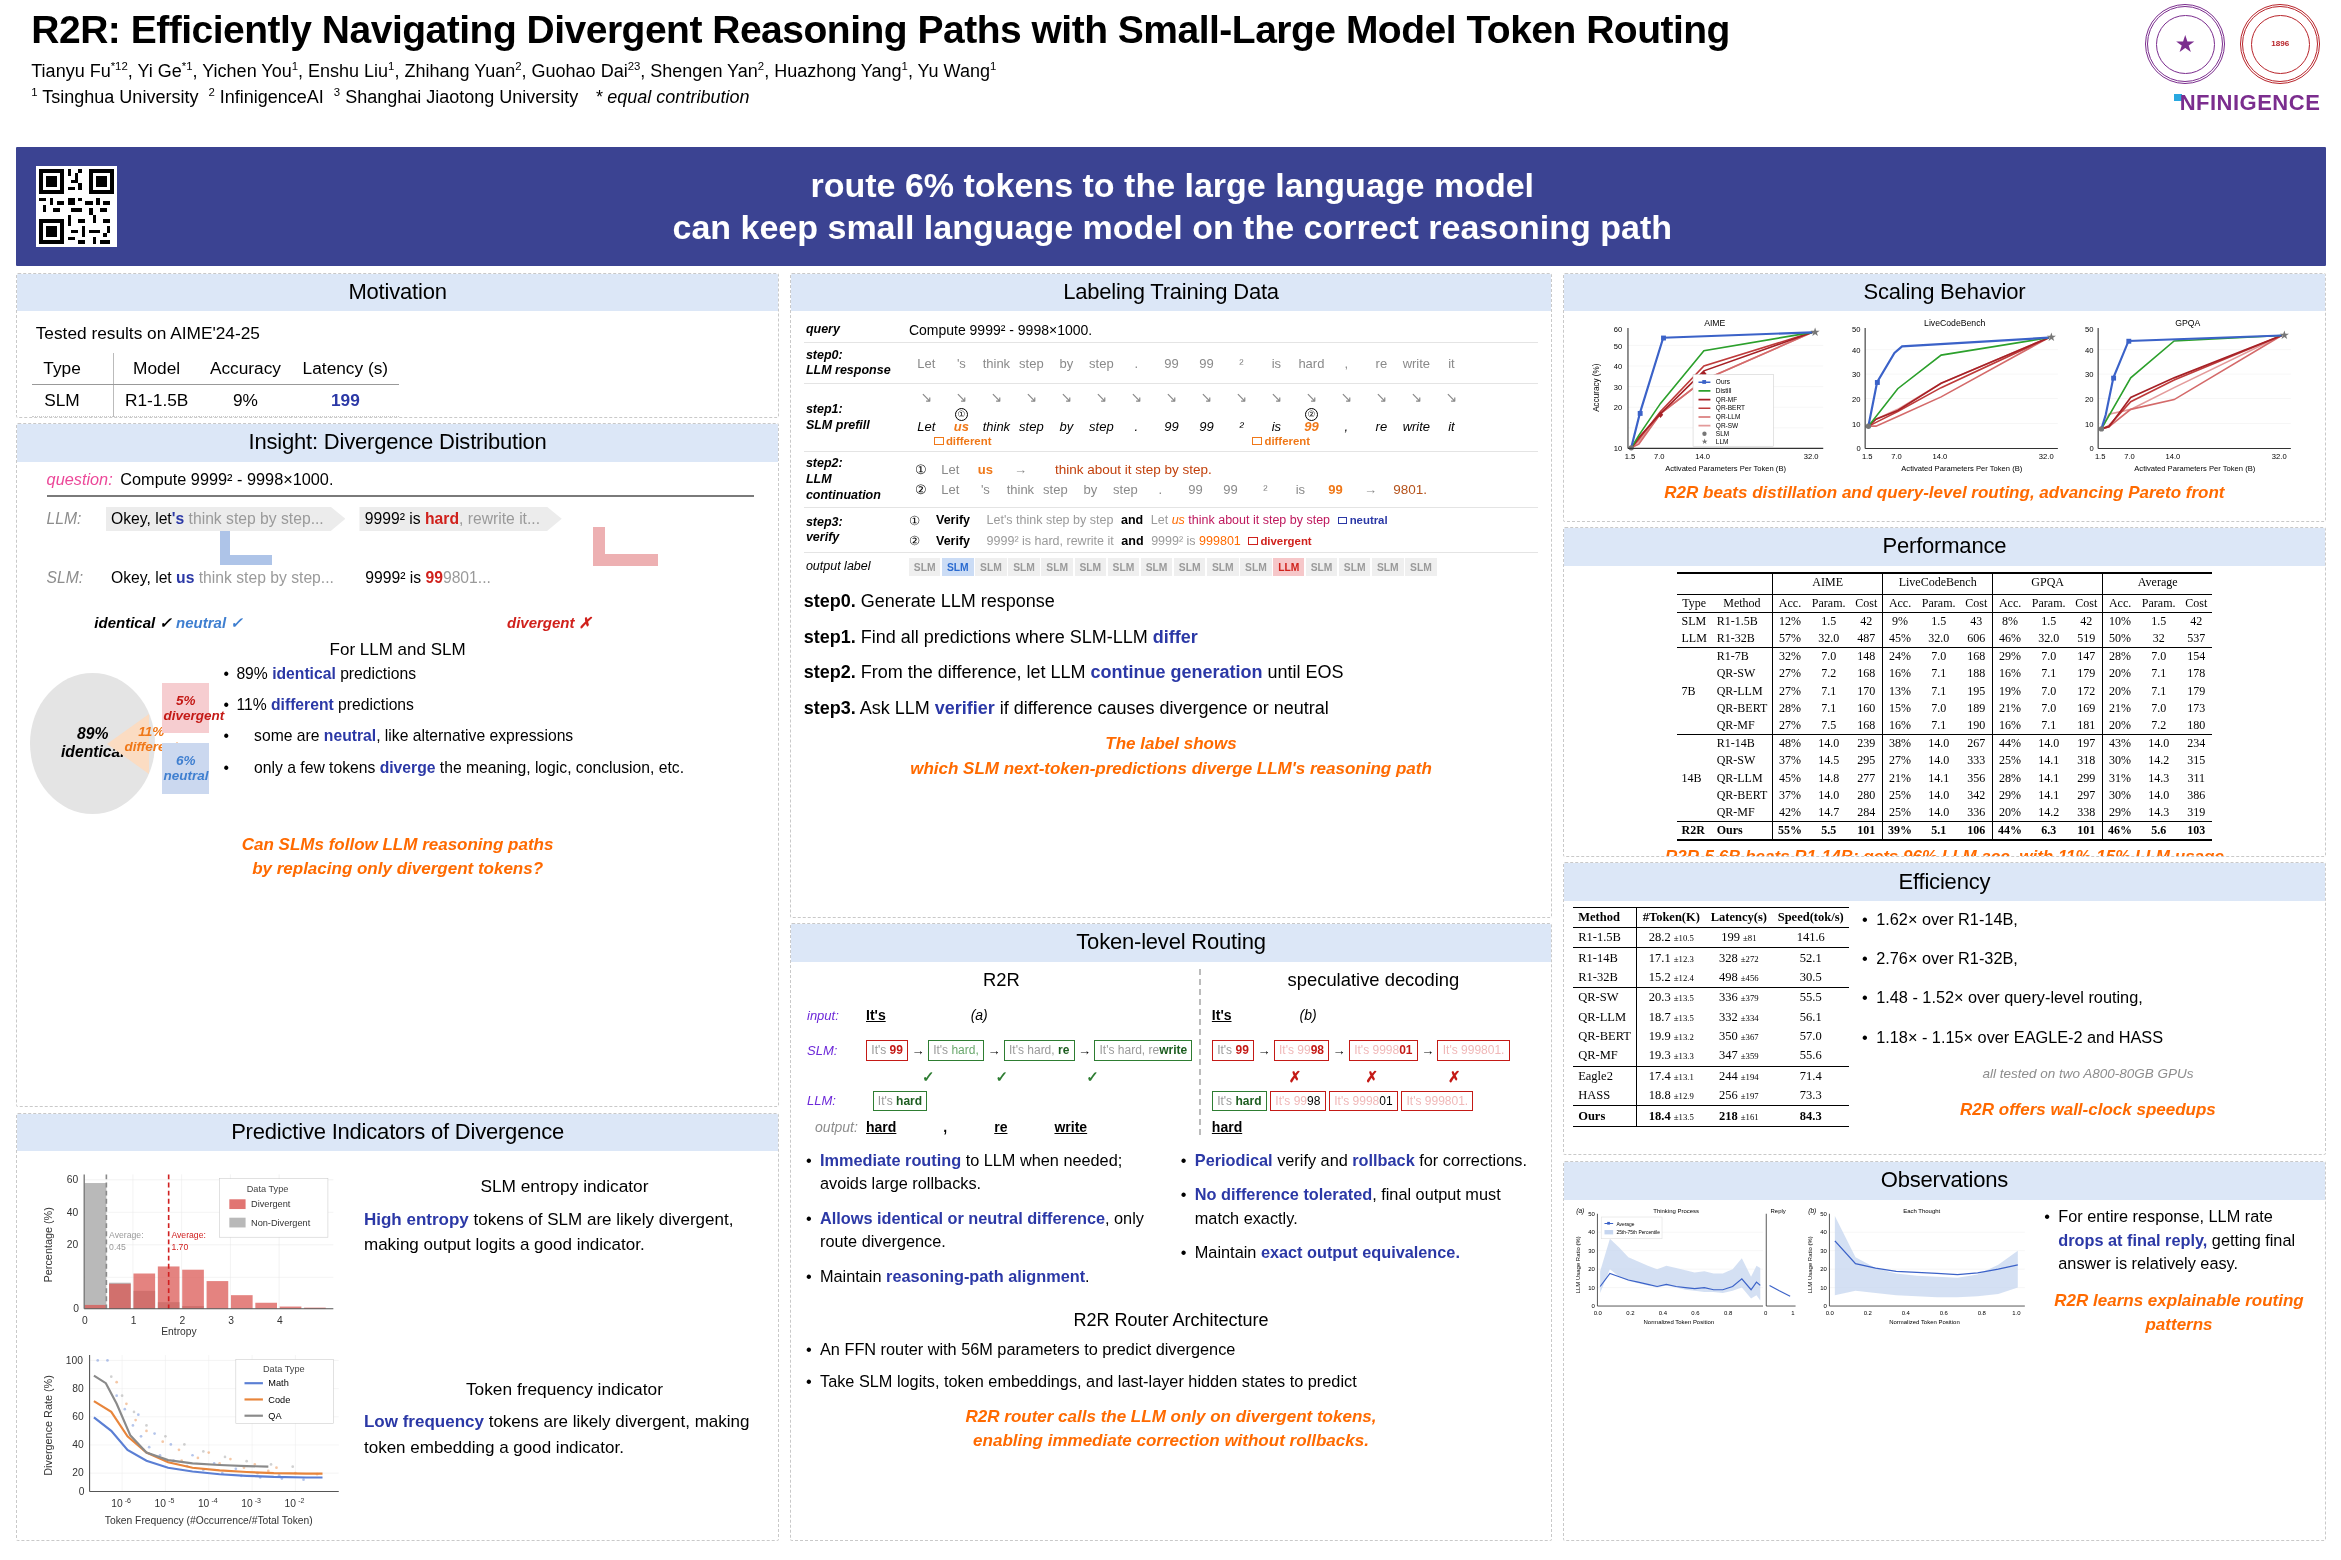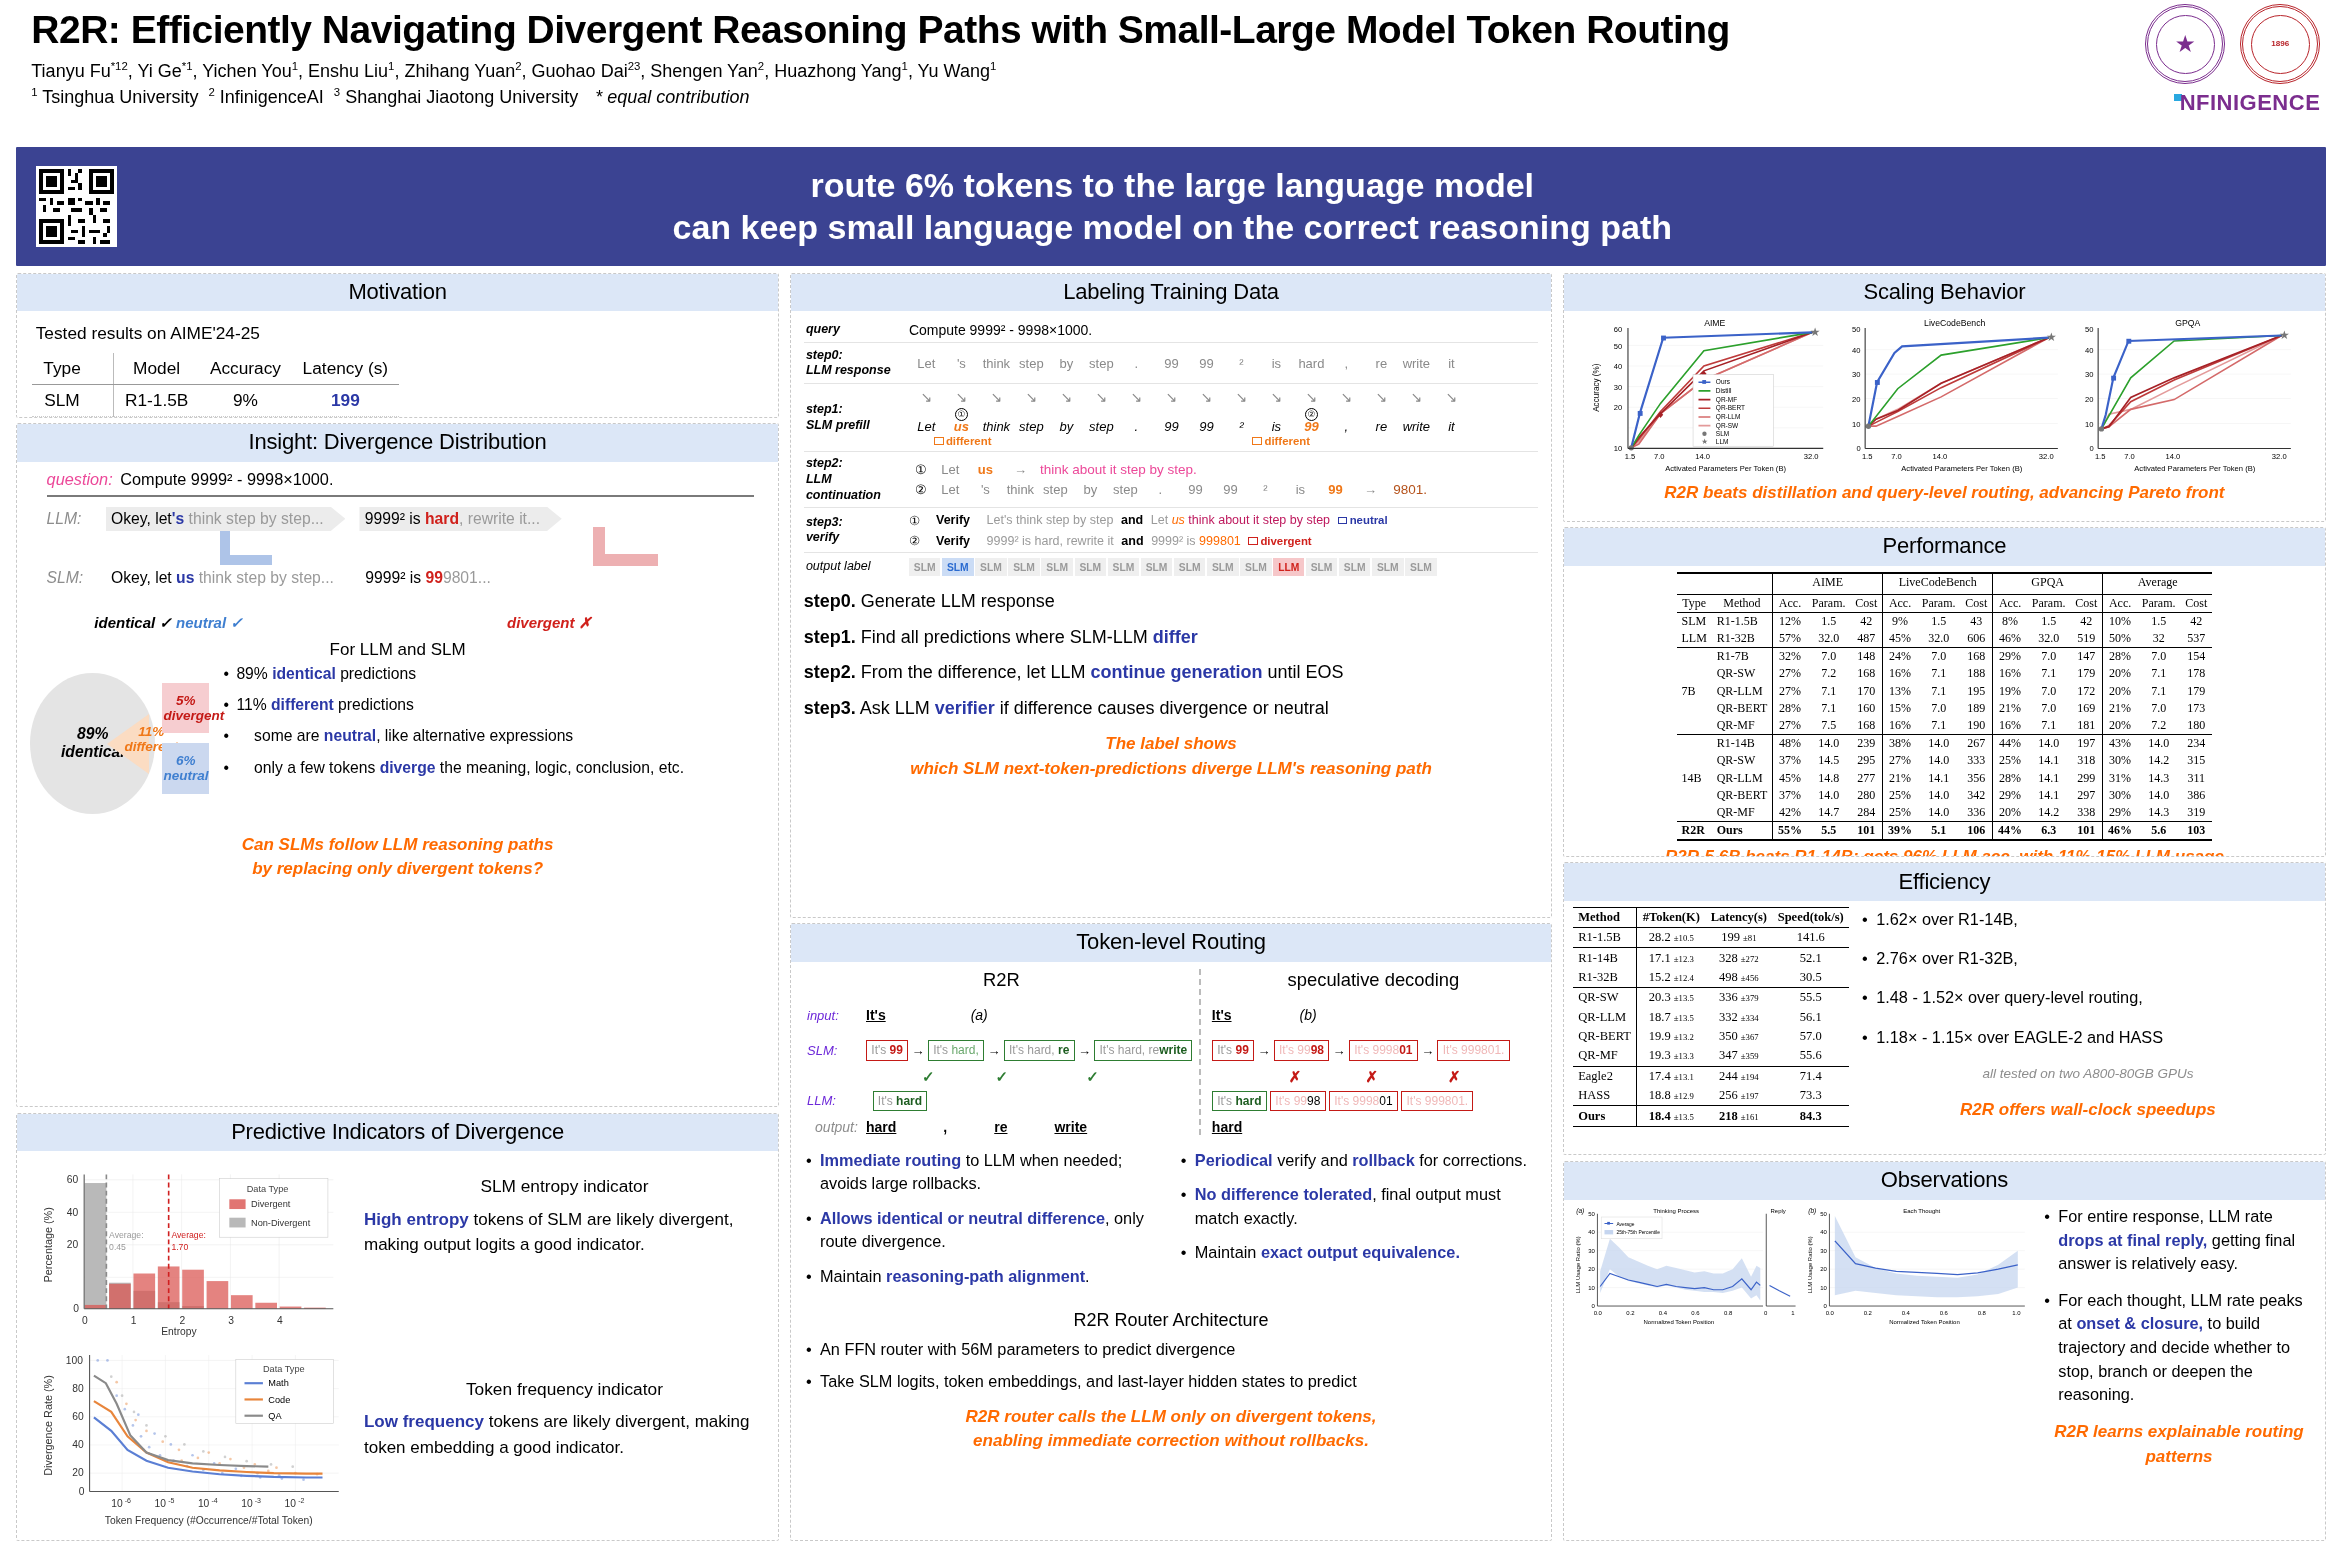--- a/index.html
+++ b/index.html
@@ -724,21 +724,21 @@
               </td>
             </tr>
             <tr>
               <td class="k"><span>step2:</span><br><span>LLM continuation</span></td>
               <td>
                 <div class="tokrow" style="align-items:center">
                   <span class="tok" style="min-width:24px">①</span>
                   <span class="tok g">Let</span>
                   <span class="tok o">us</span>
                   <span class="tok g">→</span>
-                  <span style="color:#ec4899;font-size:13.5px;margin-left:2px">think about it step by step.</span>
+                  <span style="color:#c2410c;font-size:13.5px;margin-left:17px">think about it step by step.</span>
                 </div>
                 <div class="tokrow" style="align-items:center;margin-top:5.4px">
                   <span class="tok" style="min-width:24px">②</span>
                   <span class="tok g">Let</span>
                       <span class="tok g">'s</span>
                       <span class="tok g">think</span>
                       <span class="tok g">step</span>
                       <span class="tok g">by</span>
                       <span class="tok g">step</span>
                       <span class="tok g">.</span>
@@ -1472,21 +1472,20 @@
                     <text x="382" y="202">1.0</text>
                 </g>
                 <text x="220" y="220" font-size="11" text-anchor="middle" font-family="Liberation Sans, sans-serif">Normalized Token Position</text>
                 <text x="12" y="110" font-size="11" text-anchor="middle" transform="rotate(-90 12 110)" font-family="Liberation Sans, sans-serif">LLM Usage Ratio (%)</text>
               </svg>
             </div>
 
             <div class="obs-txt">
               <ul>
                 <li><span>For entire response, LLM rate </span><span class="blue">drops at final reply,</span><span> getting final answer is relatively easy.</span></li>
-                <li><span>For each thought, LLM rate peaks at </span><span class="blue">onset &amp; closure,</span><span> to build trajectory and decide whether to stop, branch or deepen the reasoning.</span></li>
               </ul>
               <div class="caption-o orange-i" style="margin-top:9.8px">R2R learns explainable routing patterns</div>
             </div>
           </div>
         </div>
       </div>
     </div>
   </div>
 </div>
 

